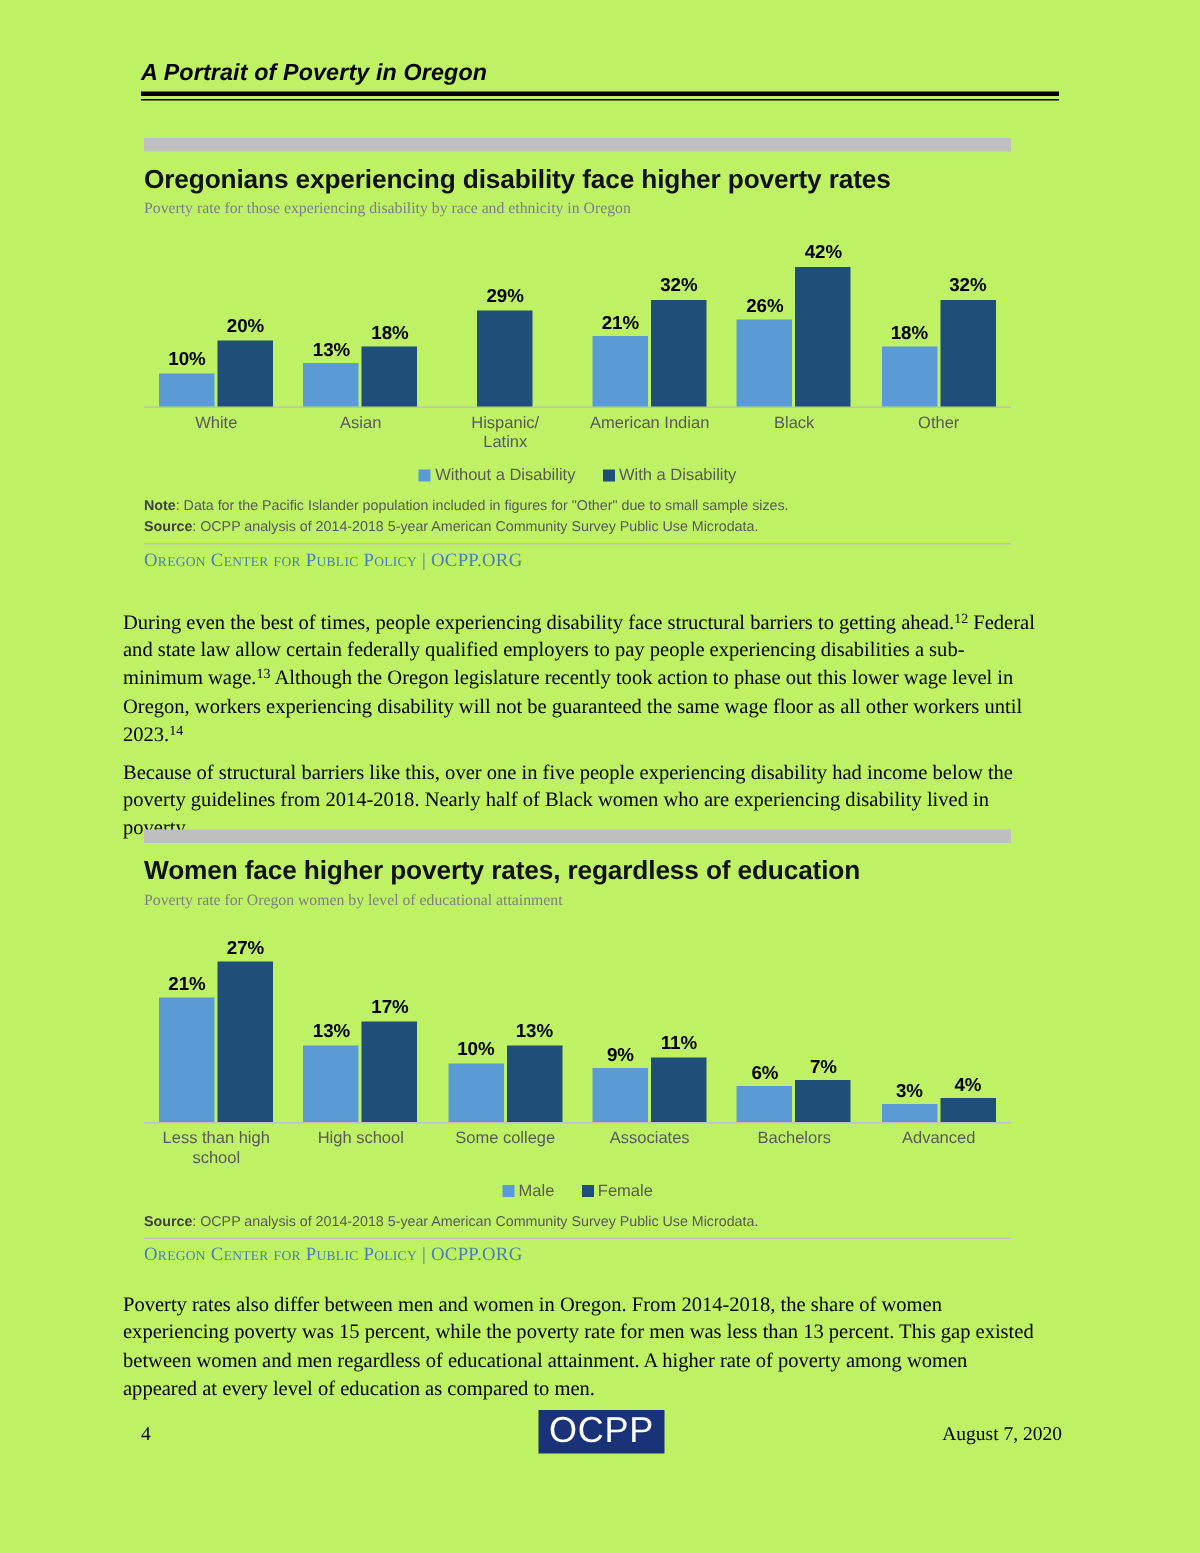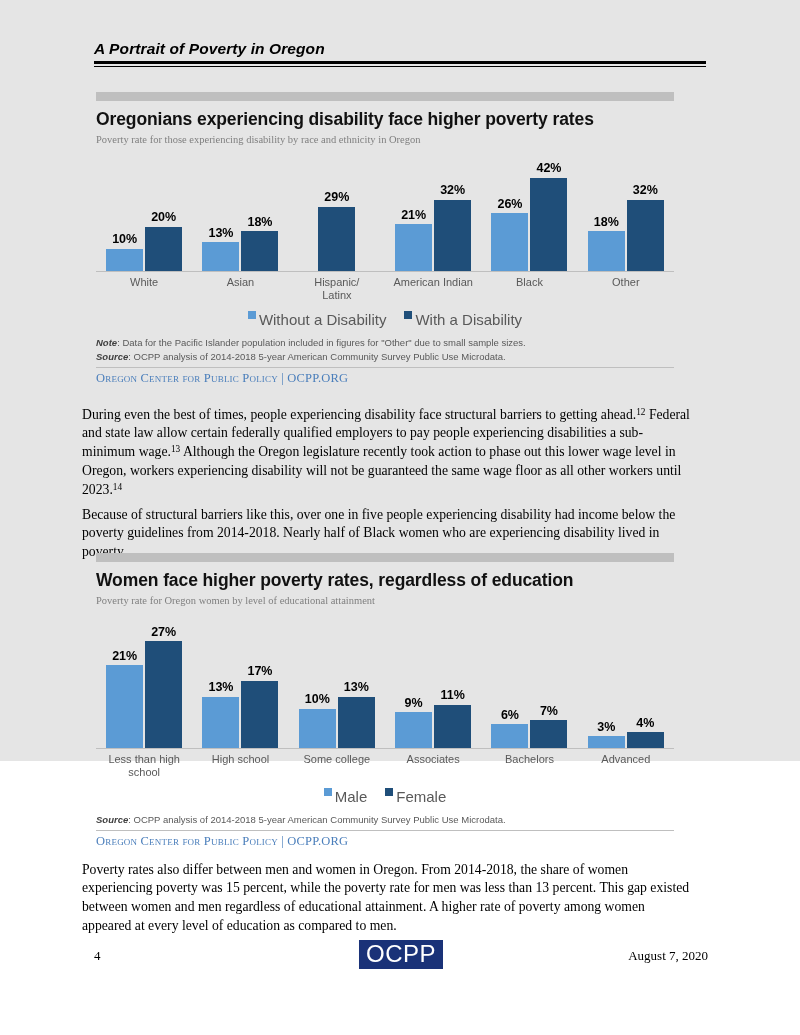--- a/index.html
+++ b/index.html
@@ -13,22 +13,22 @@
     position: relative;
     font-family: "Liberation Serif", serif;
     color: #000;
     overflow: hidden;
   }
 
   .page {
     position: absolute;
     left: 0; top: 0;
     width: 800px;
-    height: 761px;
-    background: #e5e5e5;
+    height: 1035px;
+    background: #bef264;
   }
 
   
   .doc-header {
     position: absolute;
     left: 94px;
     top: 40px;
     width: 612px;
   }
   .doc-header-title {
@@ -137,42 +137,43 @@
 
   .legend {
     display: flex;
     justify-content: center;
     align-items: center;
     gap: 18px;
     margin-top: 10px;
   }
   .legend-item {
     display: flex;
+    align-items: center;
     gap: 3px;
     font-family: "Liberation Sans", sans-serif;
-    font-size: 15px;
+    font-size: 11px;
     color: #595959;
     white-space: nowrap;
   }
   .legend-swatch {
     width: 8px;
     height: 8px;
     display: inline-block;
   }
   .legend-swatch.series-0 { background: #5b9bd5; }
   .legend-swatch.series-1 { background: #1f4e79; }
 
   .notes {
     margin-top: 8px;
     font-family: "Liberation Sans", sans-serif;
     font-size: 9.5px;
     color: #595959;
     line-height: 1.45;
   }
-  .notes b { color: #404040; font-style: italic; }
+  .notes b { color: #404040; }
   .notes-rule {
     border-top: 1px solid #bfbfbf;
     margin-top: 3px;
   }
   .org-line {
     margin-top: 3px;
     text-align: left;
     font-family: "Liberation Serif", serif;
     font-variant: small-caps;
     font-size: 12.5px;

